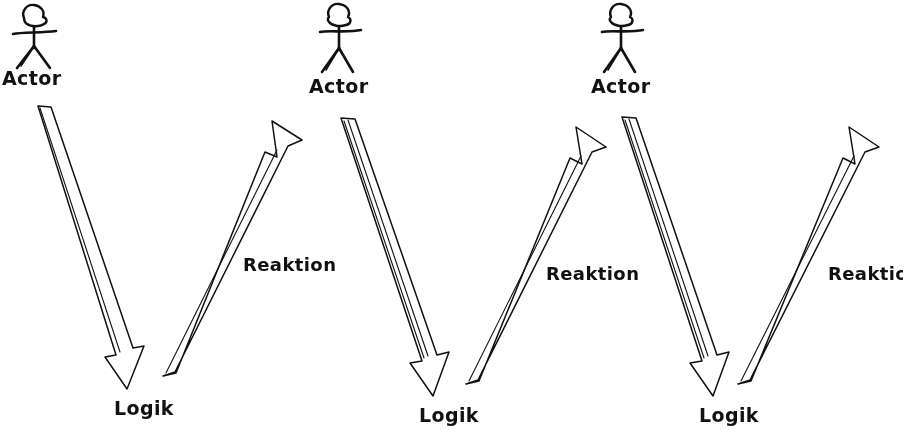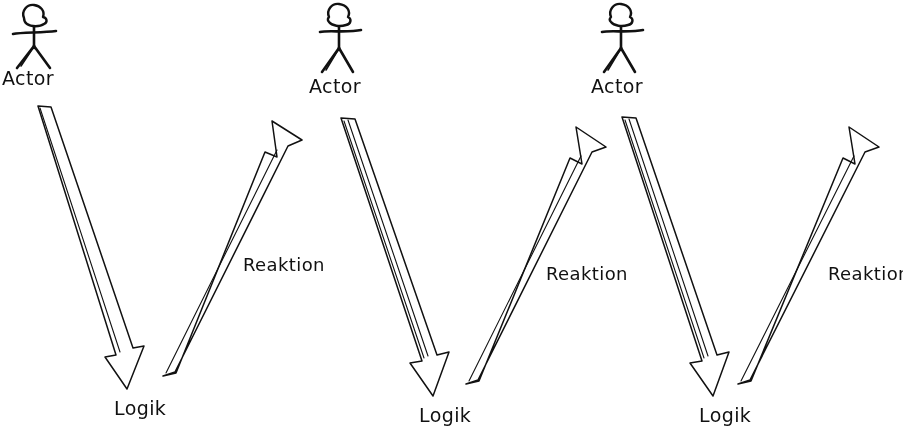--- a/index.html
+++ b/index.html
@@ -10,20 +10,21 @@
   }
   body {
     font-family: "DejaVu Sans", sans-serif;
   }
   #canvas-wrap {
     position: relative;
     width: 903px;
     height: 431px;
     background: #ffffff;
     overflow: hidden;
+    font-weight: bold;
   }
   #sketch-svg {
     position: absolute;
     top: 0;
     left: 0;
     width: 903px;
     height: 431px;
     display: block;
   }
   .sketch-label {

